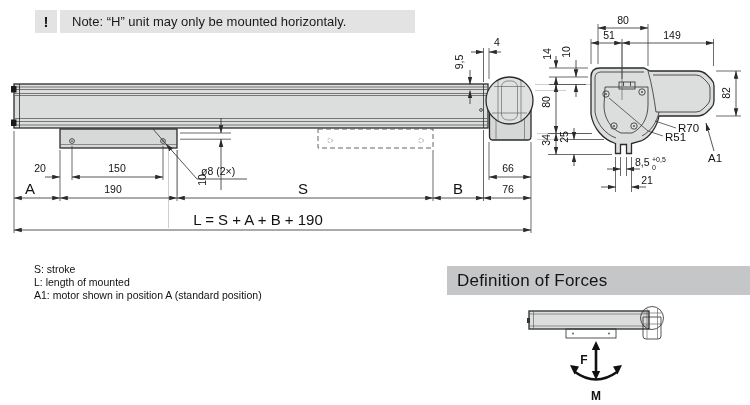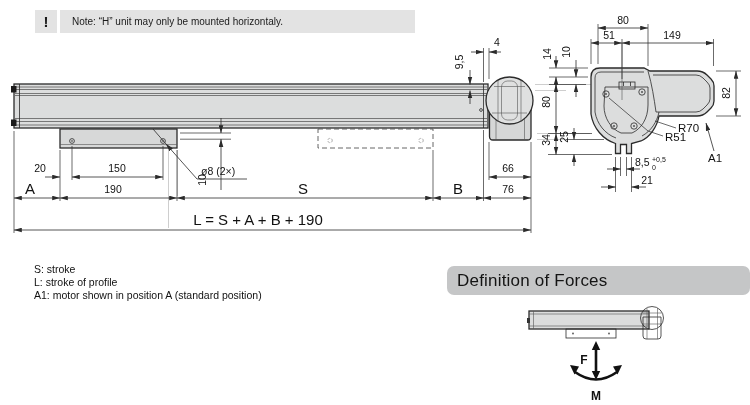--- a/index.html
+++ b/index.html
@@ -9,27 +9,27 @@
   }
   .note-bar{position:absolute;top:10px;left:35px;display:flex;}
   .note-icon{
     width:22px;height:23px;background:#e3e3e3;margin-right:3px;
     display:flex;align-items:center;justify-content:center;
     font-weight:bold;font-size:15px;color:#1a1a1a;
   }
   .note-text{
     width:355px;height:23px;background:#e3e3e3;
     display:flex;align-items:center;padding-left:12px;box-sizing:border-box;
-    font-size:10px;color:#1a1a1a;
+    font-size:13px;color:#1a1a1a;
   }
   .legend{position:absolute;top:263px;left:34px;font-size:10.5px;line-height:13.2px;color:#111;}
   .forces-header{
     position:absolute;top:266px;left:447px;width:303px;height:29px;background:#c5c6c7;
     display:flex;align-items:center;padding-left:10px;box-sizing:border-box;
-    font-size:17px;color:#141414;letter-spacing:0.2px;border-radius:7px;
+    font-size:17px;color:#141414;letter-spacing:0.2px;
   }
   svg{position:absolute;top:0;left:0;}
   svg text{font-family:"Liberation Sans",sans-serif;fill:#111;font-size:10.5px;}
   text.big{font-size:15px;}
   text.rlabel{font-size:11.5px;}
   text.tol{font-size:7px;}
   .thin{stroke:#2b2b2b;stroke-width:0.8;fill:none;}
   .xline{stroke:#2b2b2b;stroke-width:0.7;fill:none;}
   .gray{stroke:#c2c2c2;stroke-width:0.8;fill:none;}
   .shape{stroke:#2b2b2b;stroke-width:1.3;}
@@ -282,17 +282,17 @@
       <path d="M575,372 Q596,387 617,372" stroke="#111" stroke-width="2.6" fill="none"></path>
       <polygon points="570,365 579,366.5 574.5,374.5" fill="#111"></polygon>
       <polygon points="622,365 613,366.5 617.5,374.5" fill="#111"></polygon>
     </g>
     <text x="596" y="400" text-anchor="middle" style="font-weight:bold;font-size:12px;">M</text>
   </g>
 </svg>
 
 <div class="legend">
   <div>S: stroke</div>
-  <div>L: stroke of profile</div>
+  <div>L: length of mounted</div>
   <div>A1: motor shown in position A (standard position)</div>
 </div>
 
 <div class="forces-header">Definition of Forces</div>
 
 </body></html>

